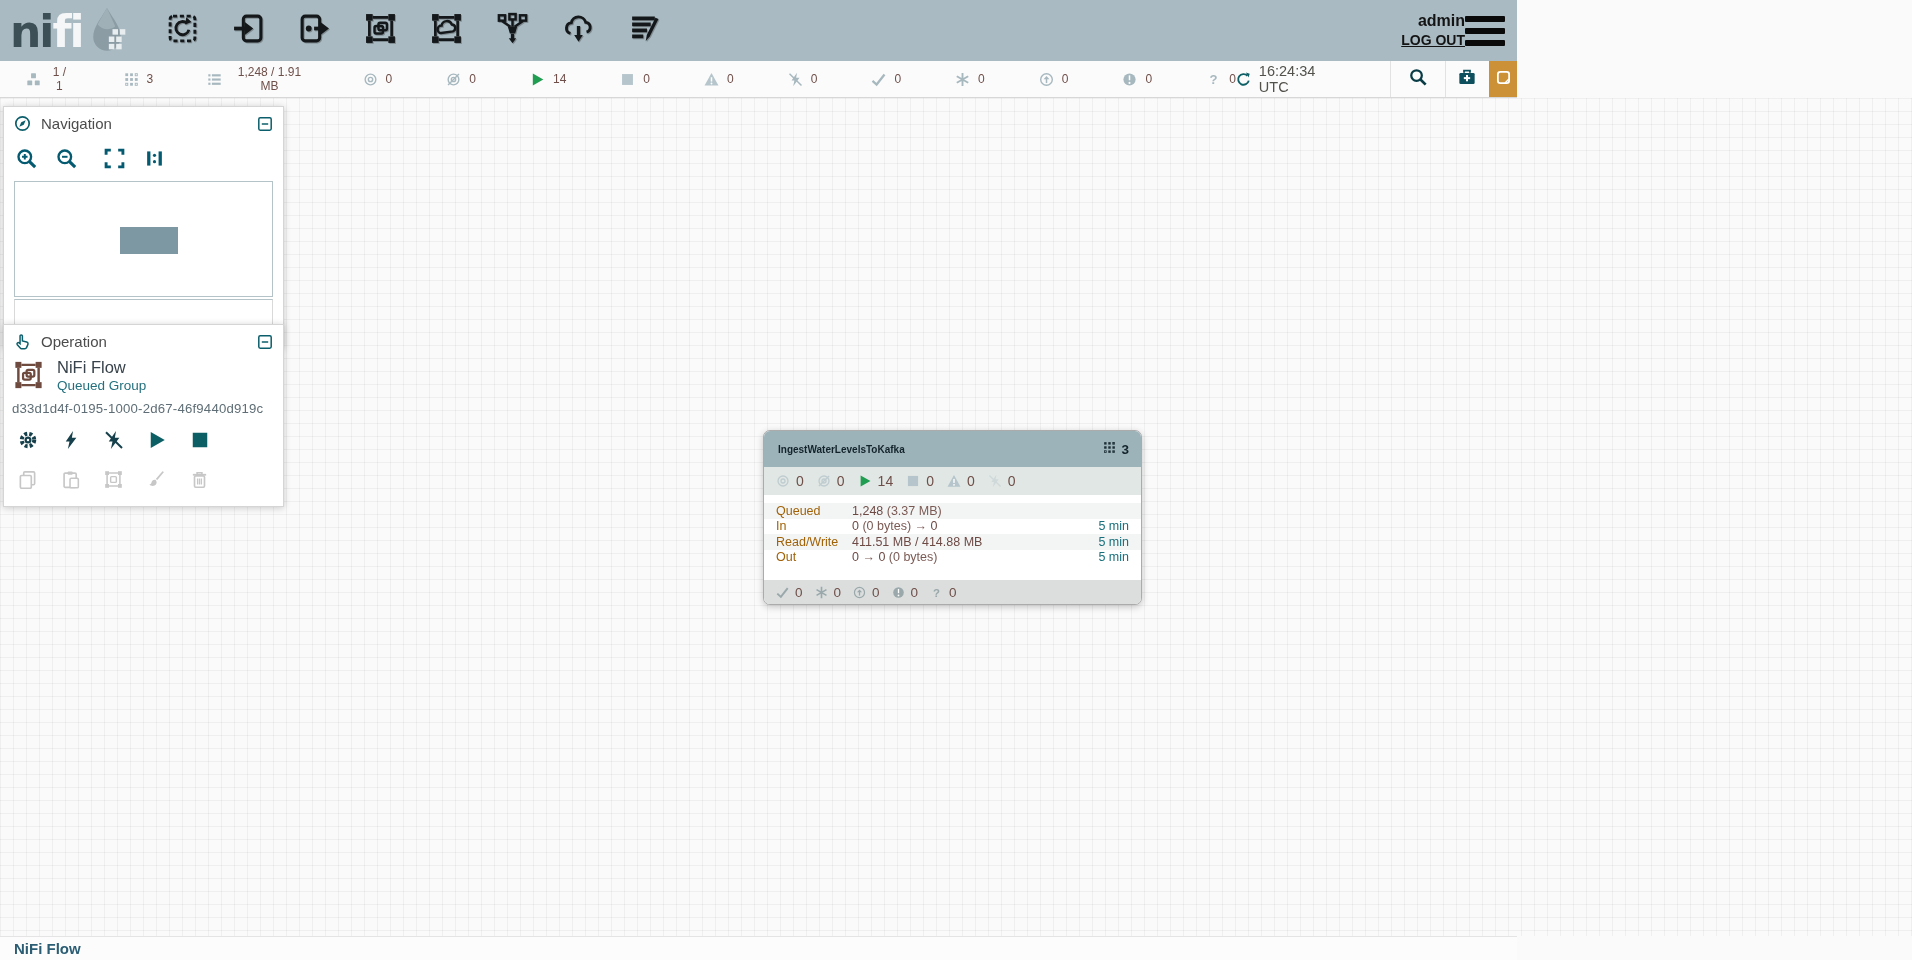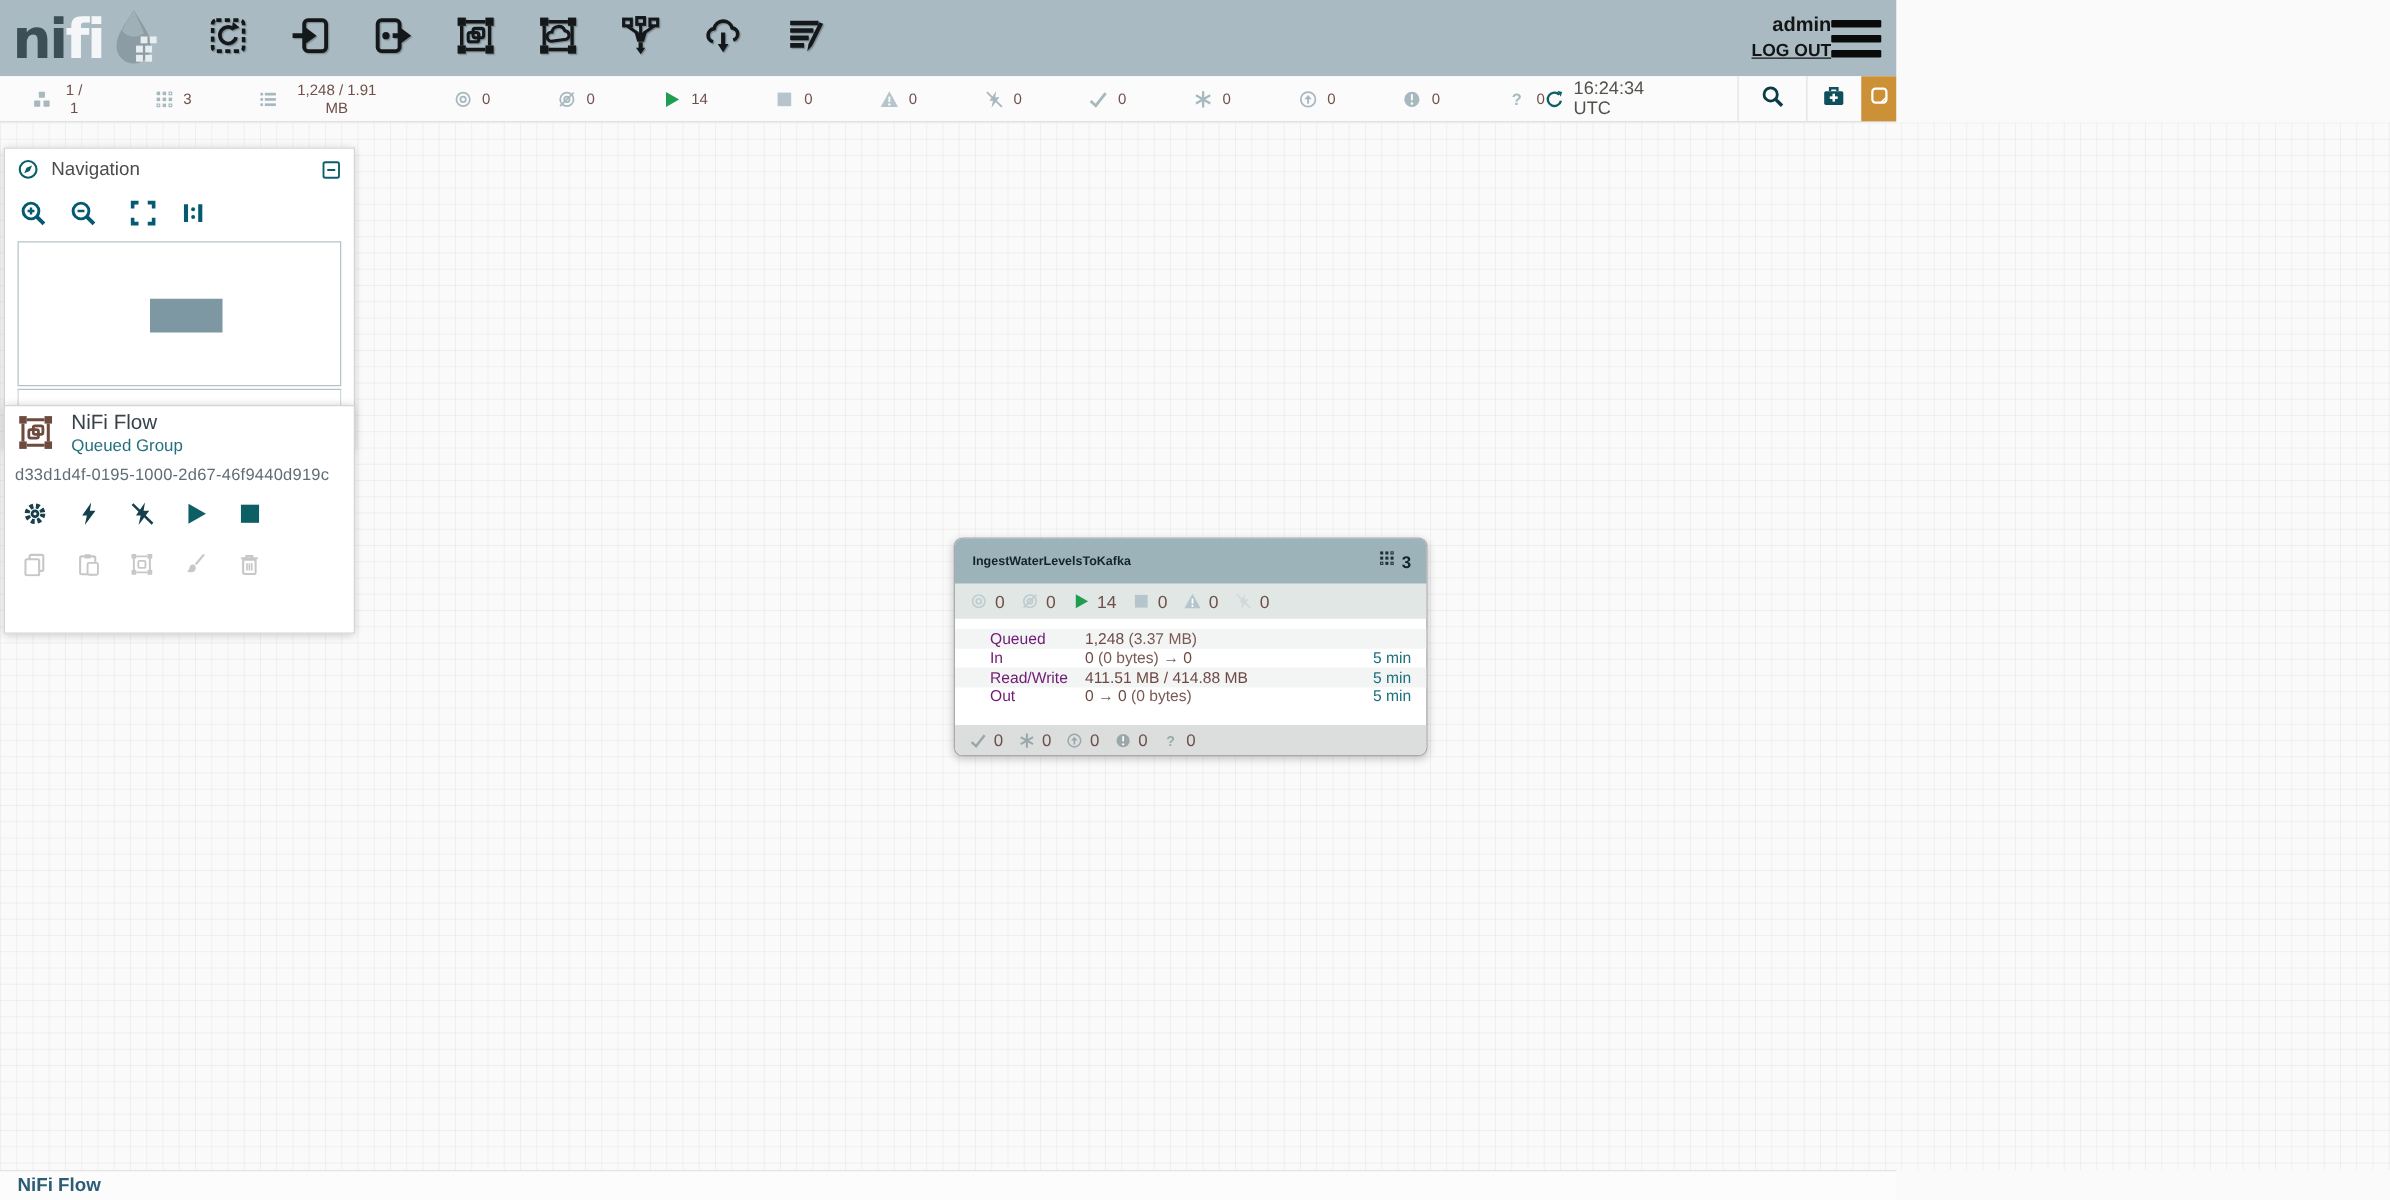--- a/index.html
+++ b/index.html
@@ -54,21 +54,21 @@
 
   
   .panel { position:absolute; background:#fff; border:1px solid #d5d5d5; box-shadow:0 1px 7px rgba(0,0,0,.2); }
   .panel-header { display:flex; align-items:center; gap:10px; padding:8px 10px 4px 10px; cursor:move; }
   .panel-header .icon { color:var(--accent); display:inline-flex; }
   .panel-header svg { width:17px; height:17px; }
   .panel-title { font-size:15px; color:#4c4c4c; }
   .collapse-btn { margin-left:auto; color:var(--accent); display:inline-flex; cursor:pointer; }
   .collapse-btn svg { width:16px; height:16px; }
 
-  .nav-panel { left:3px; top:20px; width:281px; height:242px; }
+  .nav-panel { left:3px; top:8px; width:281px; height:242px; }
   .nav-tools { display:flex; align-items:center; gap:19px; padding:12px 6px 10px 12px; }
   .nav-tool { color:#045a70; display:inline-flex; cursor:pointer; }
   .nav-tool svg { width:21px; height:21px; }
   .nav-tool.gap { margin-left:8px; }
   .minimap { margin:2px 10px 0 10px; height:116px; border:1px solid #b4c3c8; background:#fff; position:relative; cursor:pointer; }
   .minimap-rect { position:absolute; left:105px; top:45px; width:58px; height:27px; background:#7d97a3; }
   .nav-footer { margin:2px 10px 0 10px; height:34px; border:1px solid #d9d9d9; border-top:1px solid #b4c3c8; }
 
   .op-panel { left:3px; top:226px; width:281px; height:183px; }
   .op-body { padding:4px 10px 0 8px; }
@@ -99,21 +99,21 @@
   .pg-status .stat { display:flex; align-items:center; gap:6px; }
   .pg-status .icon { display:inline-flex; color:#bfccd0; }
   .pg-status .icon.green { color:var(--running-green); }
   .pg-status .icon.softblue { color:#b5c5cb; }
   .pg-status .icon.faint { color:#cfd9da; }
   .pg-status svg { width:14px; height:14px; }
   .pg-status .cnt { font-size:14px; color:var(--count-brown); }
   .pg-rows { margin-top:8px; }
   .pg-row { height:15.5px; display:flex; align-items:center; font-size:12.5px; padding:0 12px; }
   .pg-row.alt { background:#f3f5f5; }
-  .pg-row .lbl { width:76px; color:#701a75;margin-left:16px; }
+  .pg-row .lbl { width:76px; color:#a16207; }
   .pg-row .val { color:#7b5a54; }
   .pg-row .val b { color:#6e4a45; font-weight:normal; }
   .pg-row .win { margin-left:auto; color:var(--teal-text); }
   .pg-footer { position:absolute; left:0; right:0; bottom:0; height:24px; background:#dbdedd;
     border-radius:0 0 6px 6px; display:flex; align-items:center; gap:12px; padding:0 12px; }
   .pg-footer .stat { display:flex; align-items:center; gap:6px; }
   .pg-footer .icon { display:inline-flex; color:#9aa8ab; }
   .pg-footer svg { width:13px; height:13px; }
   .pg-footer .cnt { font-size:13.5px; color:var(--count-brown); }
 
@@ -459,20 +459,34 @@
             </svg>
           </span>
         </div>
       <div class="minimap">
         <div class="minimap-rect"></div>
       </div>
       <div class="nav-footer"></div>
     </div>
 
     <div class="panel op-panel">
+      <div class="panel-header">
+        <span class="icon">
+            <svg viewBox="0 0 16 16" aria-hidden="true">
+              <path d="M6.8 1.8c.6 0 1.1.5 1.1 1.1v4.6l4 .9c.8.2 1.3.9 1.3 1.7 0 .3 0 .6-.2.9l-1.2 2.8c-.3.6-.9 1-1.6 1H7.1c-.5 0-.9-.2-1.2-.6L3.1 11c-.4-.5-.3-1.2.1-1.6.4-.4 1.1-.5 1.6-.1l.9.7V2.9c0-.6.5-1.1 1.1-1.1z" fill="none" stroke="currentColor" stroke-width="1.4"></path>
+            </svg>
+          </span>
+        <span class="panel-title">Operation</span>
+        <span class="collapse-btn">
+            <svg viewBox="0 0 16 16" aria-hidden="true">
+              <rect x="1.8" y="1.8" width="12.4" height="12.4" rx="1.4" fill="none" stroke="currentColor" stroke-width="1.5"></rect>
+              <path d="M4.8 8h6.4" stroke="currentColor" stroke-width="1.5"></path>
+            </svg>
+          </span>
+      </div>
       <div class="op-body">
         <div class="op-ident">
           <span class="op-pg-icon">
               <svg viewBox="0 0 16 16" aria-hidden="true">
                 <g fill="currentColor">
                   <rect x="1" y="1" width="3.2" height="3.2"></rect>
                   <rect x="11.8" y="1" width="3.2" height="3.2"></rect>
                   <rect x="1" y="11.8" width="3.2" height="3.2"></rect>
                   <rect x="11.8" y="11.8" width="3.2" height="3.2"></rect>
                 </g>

